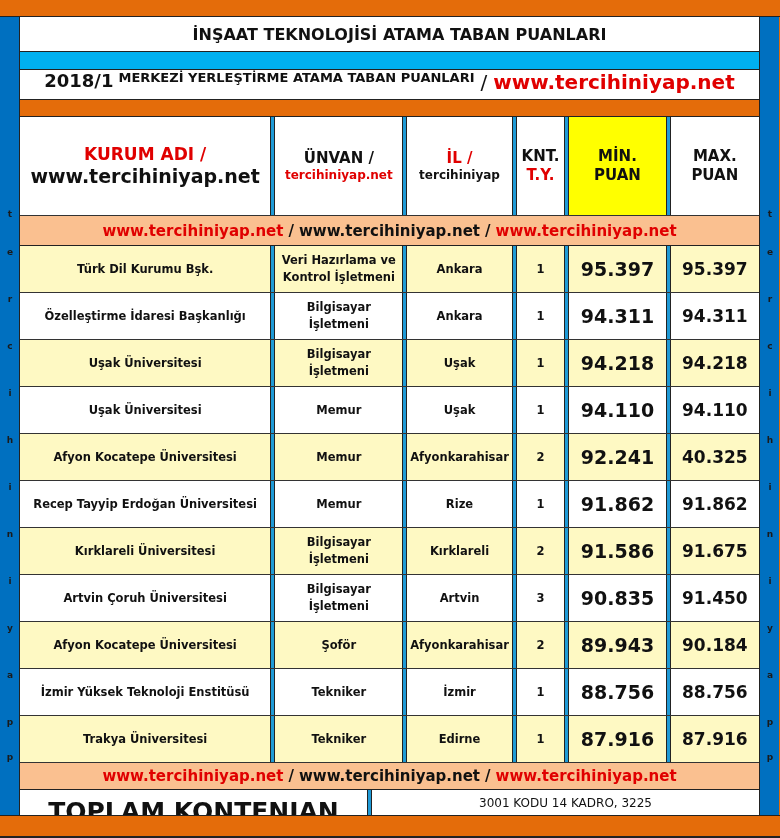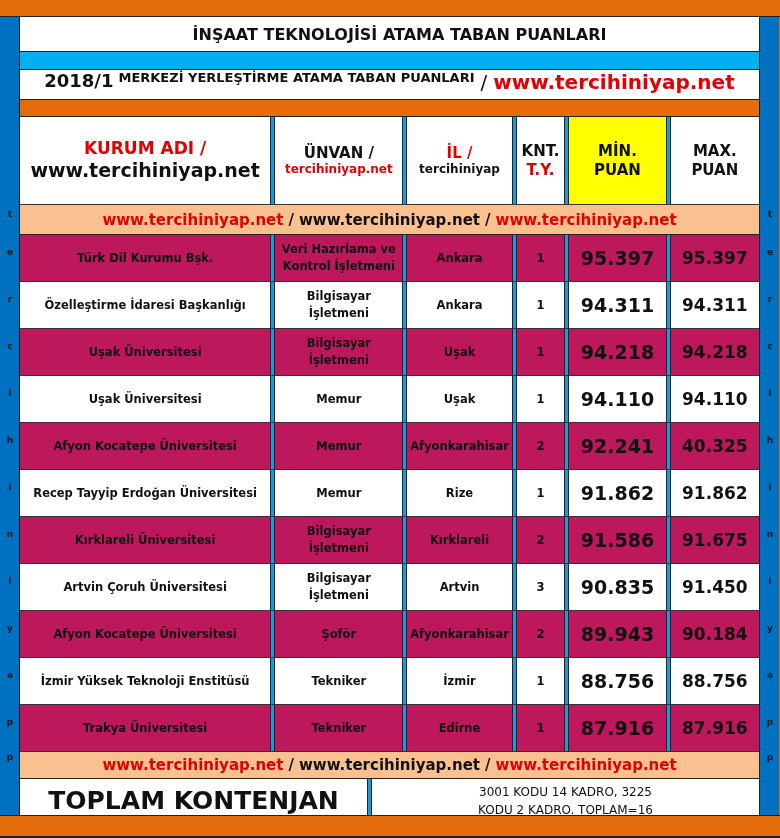--- a/index.html
+++ b/index.html
@@ -25,35 +25,35 @@
   .grid-row { display: flex; border-bottom: 1px solid #333; }
   .cell { display: flex; align-items: center; justify-content: center; text-align: center; font-weight: bold; color: #111; }
   .sep { width: 5px; background: #1f9ad6; border-left: 1px solid #222; border-right: 1px solid #222; }
   .c1 { width: 252px; }
   .c2 { width: 128px; }
   .c3 { width: 105px; }
   .c4 { width: 48px; }
   .c5 { width: 97px; }
   .c6 { width: 89px; }
 
-  .header-row { height: 88px; background: #fff; }
+  .header-row { height: 99px; background: #fff; }
   .header-row .cell { flex-direction: column; line-height: 1.25; }
   .h-red { color: #e00000; }
   .h-big { font-size: 17px; }
   .h-med { font-size: 15px; }
   .h-small { font-size: 12px; }
   .c5.hdr { background: #ffff00; }
 
   .url-band { height: 30px; background: #fac090; border-bottom: 1px solid #222; display: flex; align-items: center; justify-content: center; font-weight: bold; font-size: 15px; white-space: nowrap; }
   .url-band .r { color: #e00000; }
   .url-band .b { color: #111; margin: 0 5px; }
   .url-band.b2 { height: 27px; }
 
   .data-row { height: 47px; }
-  .data-row.alt { background: #be185d; }
+  .data-row.alt { background: #fef9c3; }
   .data-row.plain { background: #fff; }
   .data-row .c1 { font-size: 11.5px; }
   .data-row .c2 { font-size: 11.5px; line-height: 1.45; }
   .data-row .c3 { font-size: 11.5px; }
   .data-row .c4 { font-size: 11.5px; }
   .data-row .c5 { font-size: 19px; }
   .data-row .c6 { font-size: 17px; }
 
   .total-row { height: 43px; background: #fff; display: flex; }
   .total-label { width: 347px; display: flex; align-items: center; justify-content: center; font-size: 25px; font-weight: bold; color: #111; }

